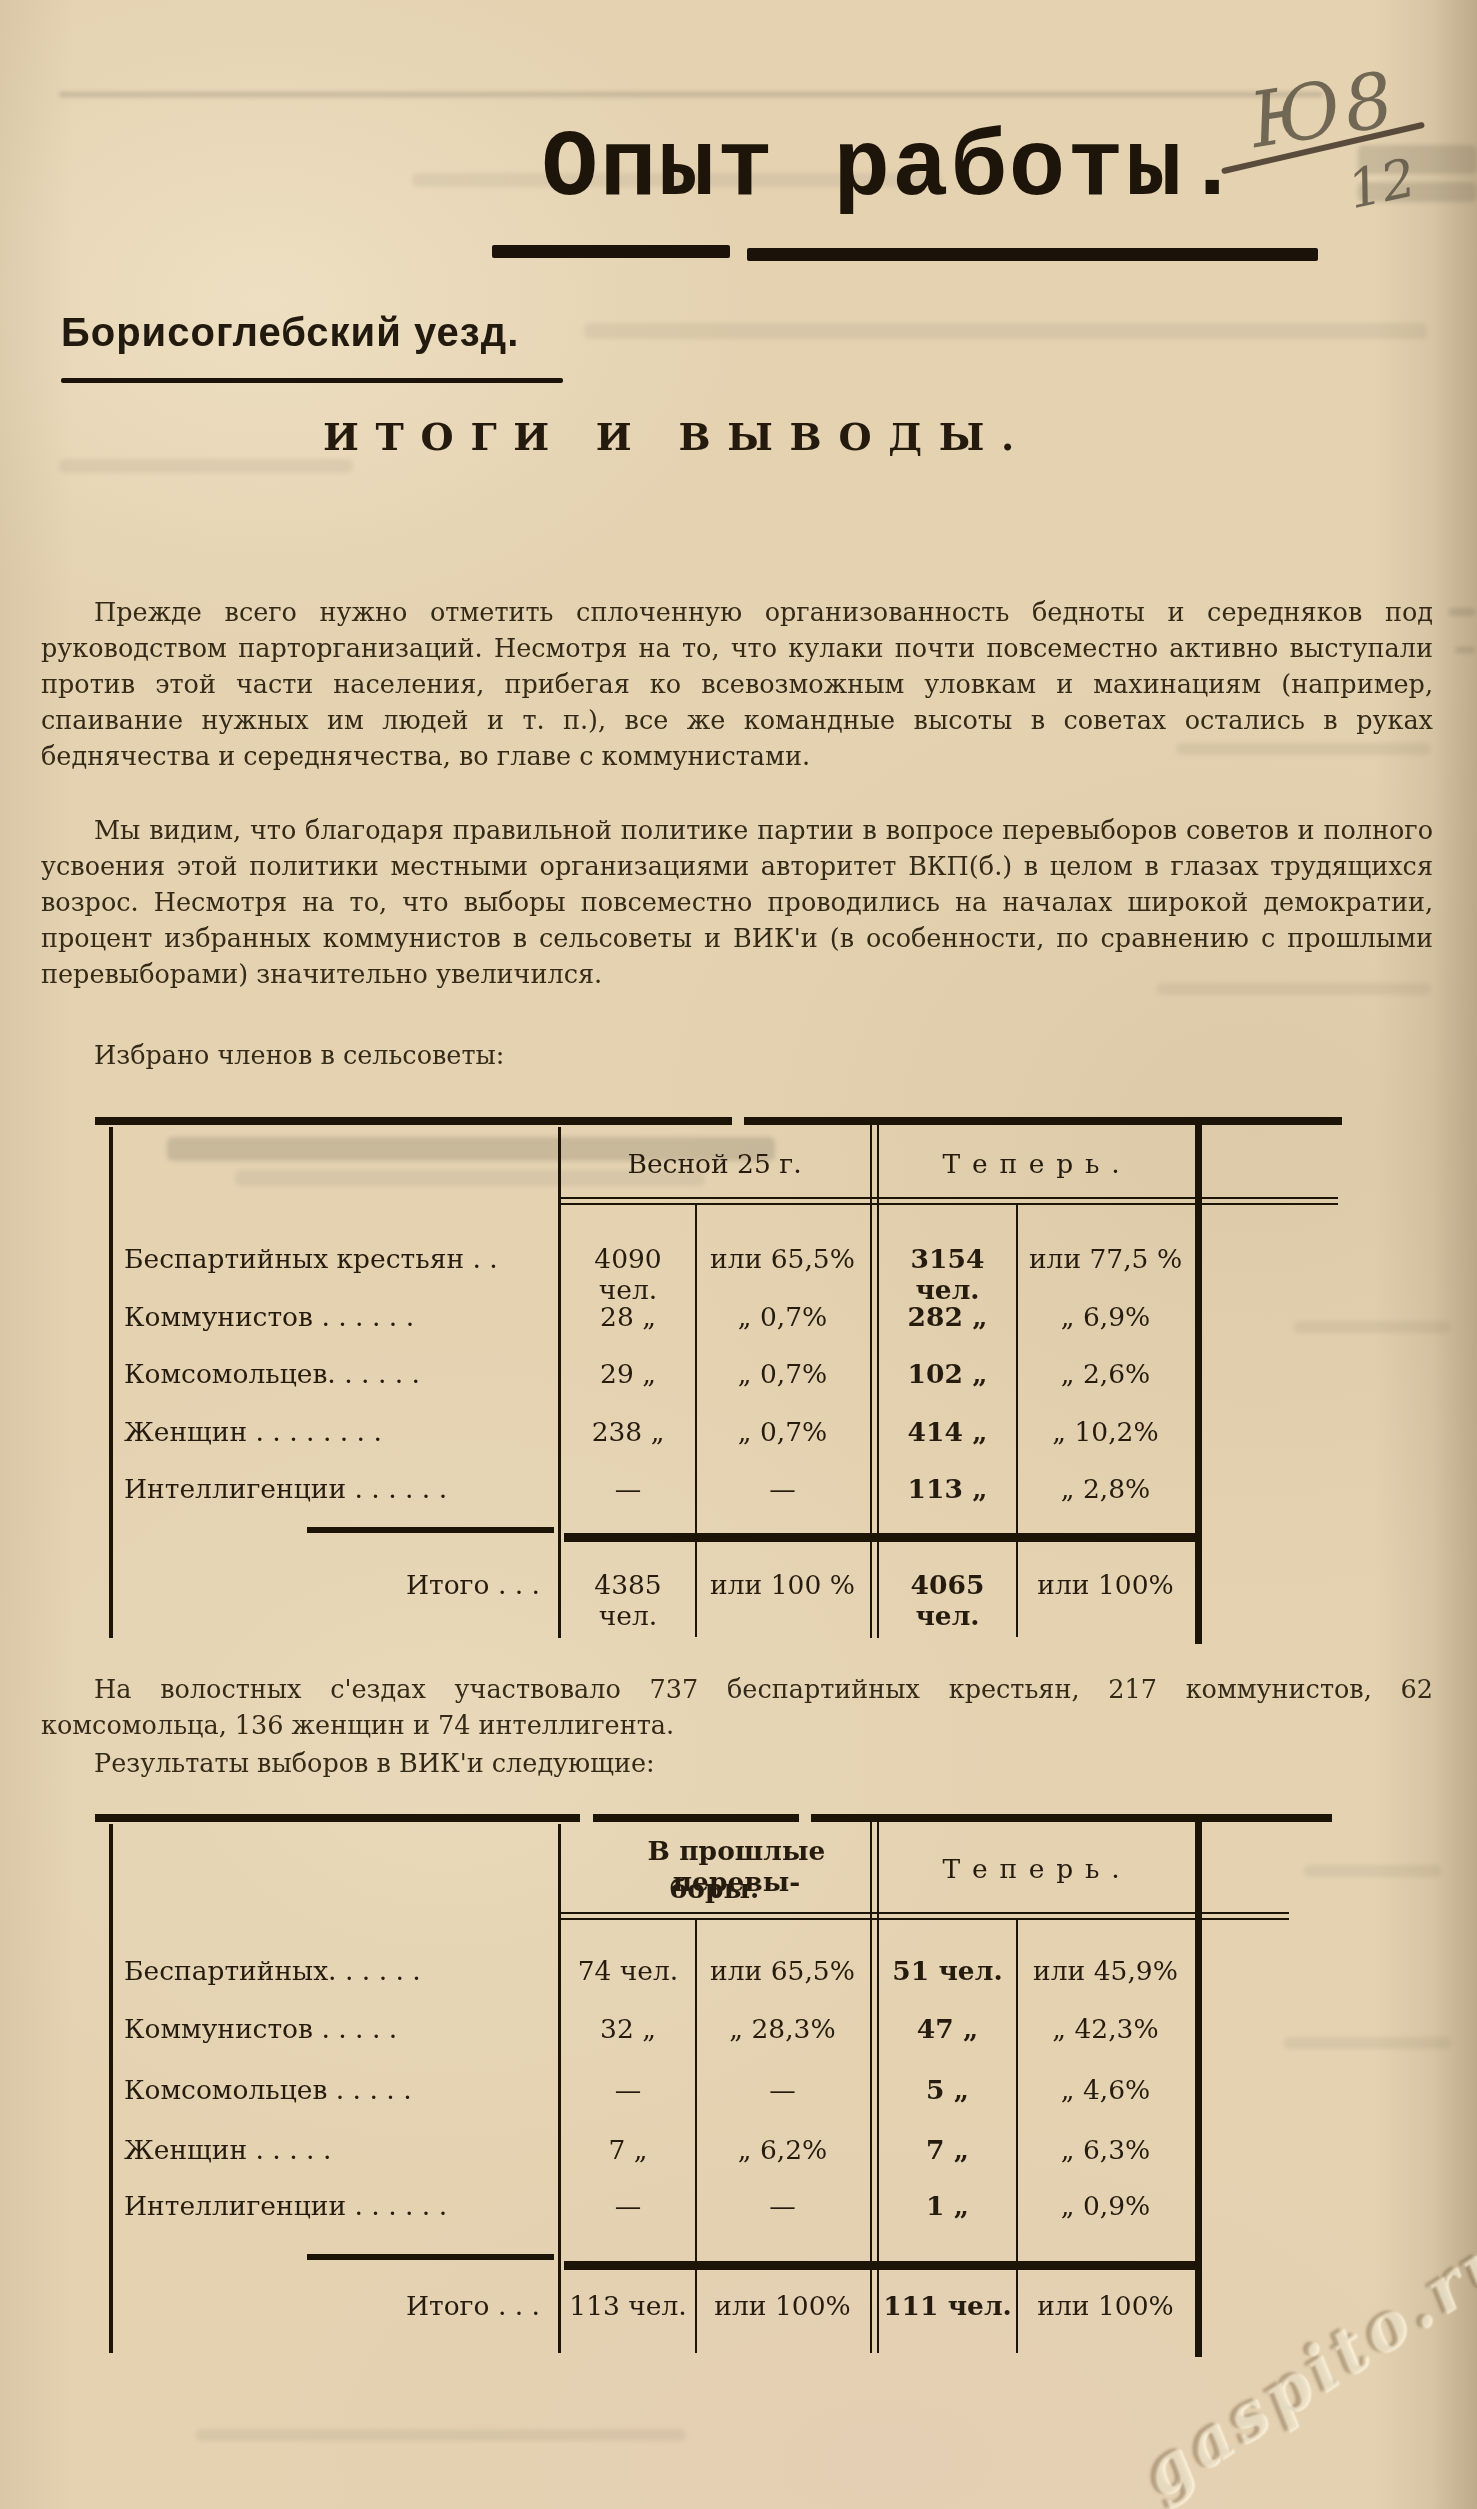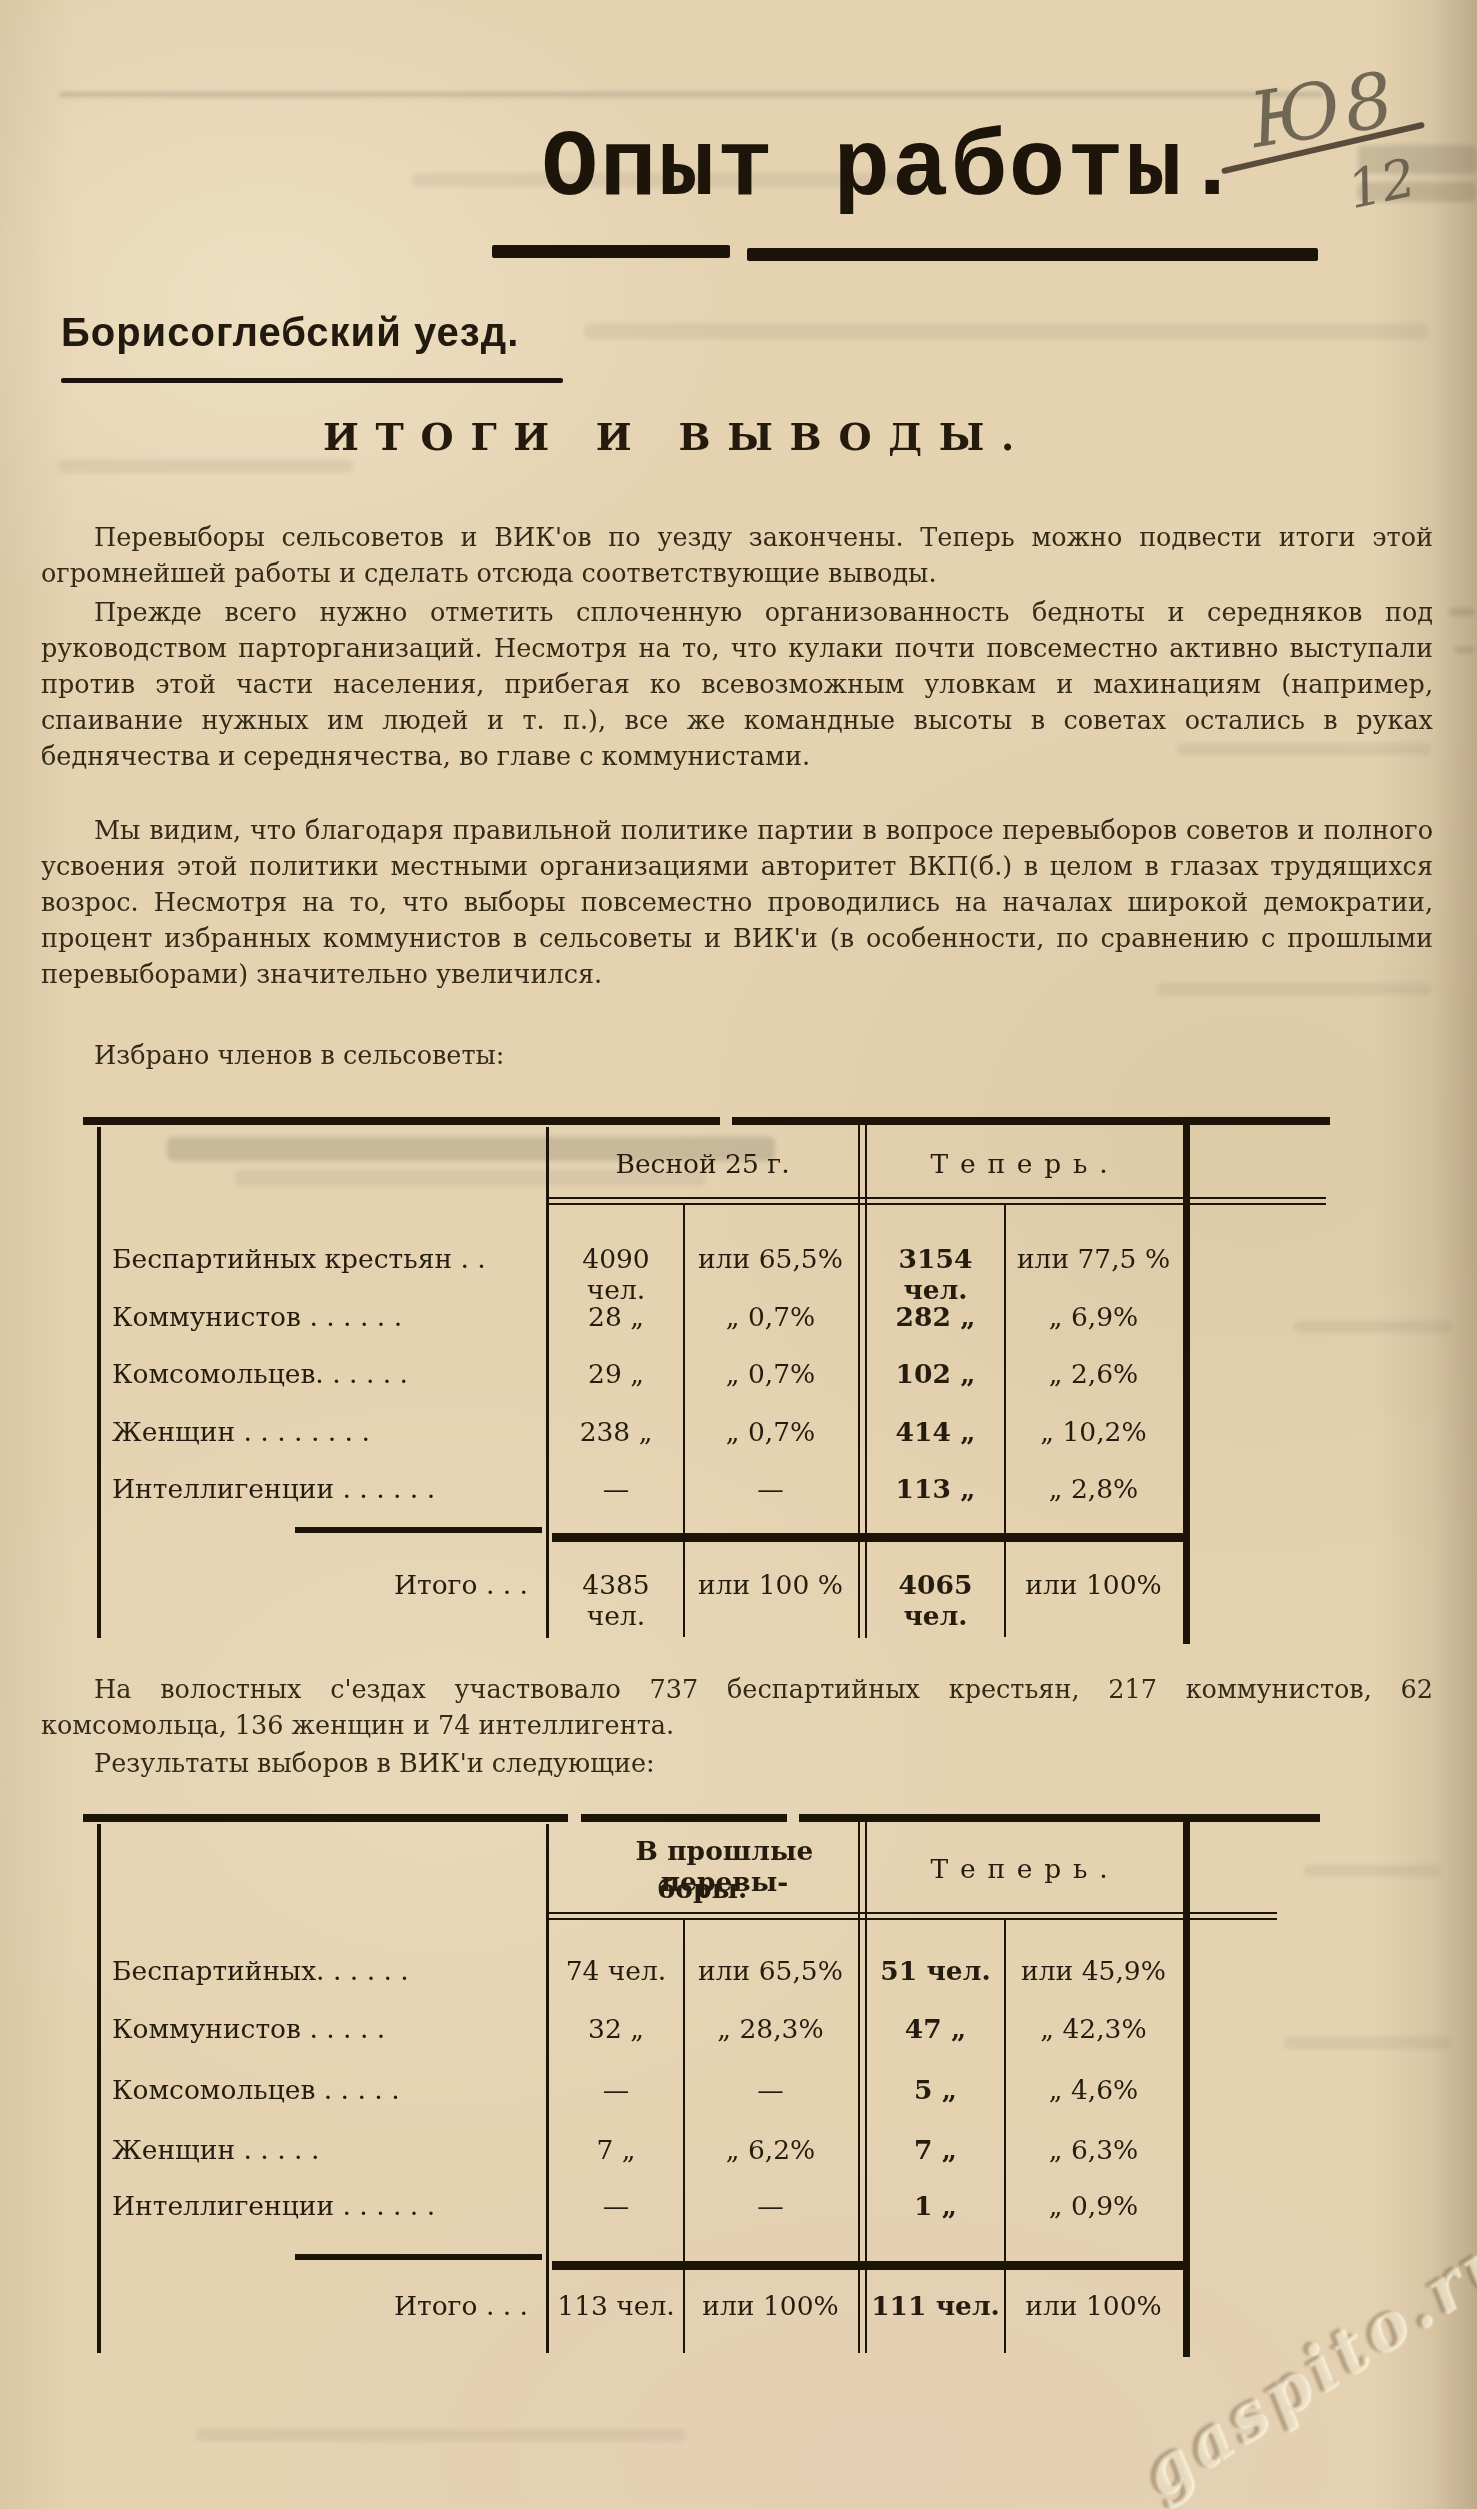--- a/index.html
+++ b/index.html
@@ -30,21 +30,21 @@
     font-size:94px;font-weight:bold;letter-spacing:2px;color:#1e150a;font-family:Liberation Mono, monospace;}
   .section{position:absolute;left:61px;top:310px;font-family:"Liberation Sans",sans-serif;
     font-weight:bold;font-size:40px;letter-spacing:1px;color:#221a0e;}
   .heading{position:absolute;left:323px;top:414px;margin:0;font-size:38px;font-weight:bold;
     letter-spacing:16.7px;color:#241b0e;}
   
   .body{position:absolute;left:41px;width:1392px;margin:0;font-size:25.5px;line-height:36px;
     text-align:justify;text-indent:53px;color:#342a18;}
   .noind{text-indent:53px;text-align:left;}
   
-  .tbl{position:absolute;left:83px;width:1247px;color:#251c0f;font-size:26.5px;}
+  .tbl{position:absolute;left:95px;width:1247px;color:#251c0f;font-size:26.5px;}
   .tl{position:absolute;background:#1d1408;}
   .th{position:absolute;text-align:center;font-size:26.5px;}
   .th-sp{letter-spacing:11.8px;}
   .th-b{font-weight:bold;}
   .row{position:absolute;left:0;width:1247px;height:41px;}
   .cl{position:absolute;left:29px;width:425px;}
   .c1{position:absolute;left:472px;width:122px;text-align:center;}
   .c2{position:absolute;left:604px;width:167px;text-align:center;}
   .c3{position:absolute;left:788px;width:129px;text-align:center;font-weight:bold;}
   .c4{position:absolute;left:927px;width:167px;text-align:center;}
@@ -87,21 +87,20 @@
 
   <h1 class="title">Опыт работы.</h1>
   <div class="rule" style="left:492px;top:245px;width:238px;height:12.7px;"></div>
   <div class="rule" style="left:747px;top:248px;width:571px;height:12.7px;"></div>
 
   <div class="section">Борисоглебский уезд.</div>
   <div class="rule" style="left:61px;top:378px;width:502px;height:4.9px;"></div>
 
   <h2 class="heading">ИТОГИ И ВЫВОДЫ.</h2>
 
-  <p class="body" style="top:519px;">Перевыборы сельсоветов и ВИК'ов по уезду закончены. Теперь можно подвести итоги этой огромнейшей работы и сделать отсюда соответствующие выводы.</p>
   <p class="body" style="top:594px;">Прежде всего нужно отметить сплоченную организованность бедноты и середняков под руководством парторганизаций. Несмотря на то, что кулаки почти повсеместно активно выступали против этой части населения, прибегая ко всевозможным уловкам и махинациям (например, спаивание нужных им людей и т. п.), все же командные высоты в советах остались в руках беднячества и середнячества, во главе с коммунистами.</p>
   <p class="body" style="top:812px;">Мы видим, что благодаря правильной политике партии в вопросе перевыборов советов и полного усвоения этой политики местными организациями авторитет ВКП(б.) в целом в глазах трудящихся возрос. Несмотря на то, что выборы повсеместно проводились на началах широкой демократии, процент избранных коммунистов в сельсоветы и ВИК'и (в особенности, по сравнению с прошлыми перевыборами) значительно увеличился.</p>
   <p class="body noind" style="top:1037px;">Избрано членов в сельсоветы:</p>
 
   <div class="tbl" style="top:1113px;height:539px;">
     <div class="tl" style="left:0;top:3.9px;width:637px;height:7.8px;"></div>
     <div class="tl" style="left:649px;top:3.9px;width:598px;height:7.8px;"></div>
     <div class="tl" style="left:13.7px;top:13.7px;width:3.9px;height:511px;"></div>
     <div class="tl" style="left:463px;top:13.7px;width:2.9px;height:511px;"></div>
     <div class="tl" style="left:775px;top:11.8px;width:2px;height:513px;"></div>

